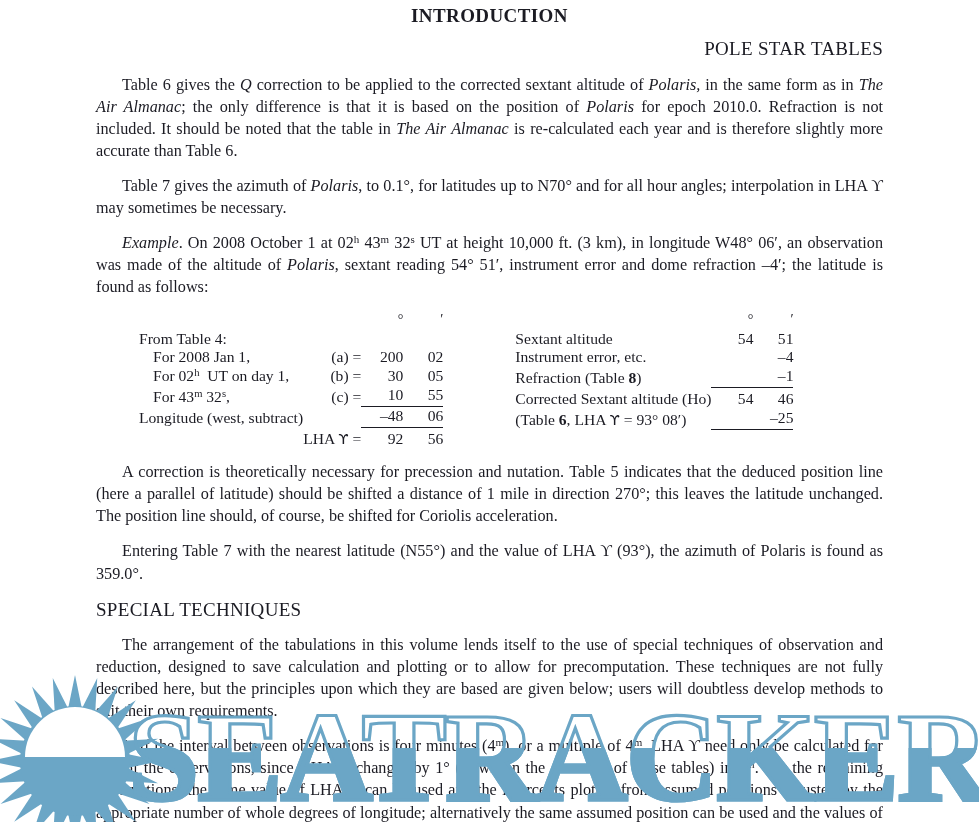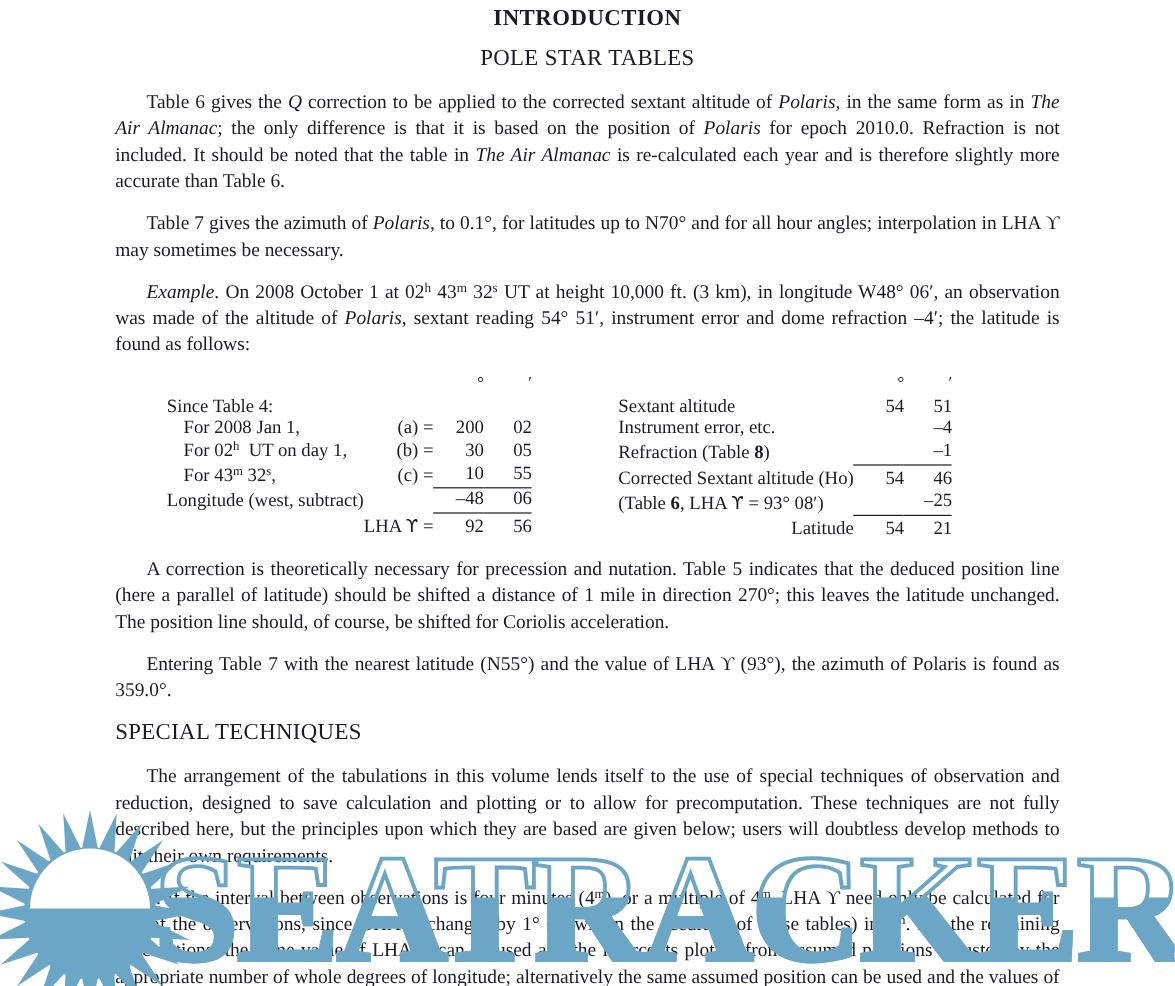--- a/index.html
+++ b/index.html
@@ -39,21 +39,21 @@
   .h-main {
     text-align: center;
     font-weight: bold;
     font-size: 19px;
     letter-spacing: 0.4px;
     margin: 0;
     padding-top: 4px;
     line-height: 1.25;
   }
   .h-sub {
-    text-align: center;
+    text-align: right;
     font-weight: normal;
     font-size: 19px;
     letter-spacing: 0.3px;
     margin: 0;
     padding-top: 9px;
     line-height: 1.25;
   }
   .h-section {
     text-align: left;
     font-weight: normal;
@@ -111,21 +111,21 @@
   }
   td.lbl      { text-align: left;  padding-right: 10px; }
   td.lbl.ind  { padding-left: 14px; }
   td.eq       { text-align: right; padding-right: 13px; }
   td.deg      { text-align: right; width: 42px; }
   td.min      { text-align: right; width: 40px; padding-left: 14px; }
 
   
   tr.ruled td.deg,
   tr.ruled td.min { border-bottom: 1.3px solid #1b1b23; padding-bottom: 3px; }
-  tr.after-rule td { padding-top: 3.5px; text-align: right; }
+  tr.after-rule td { padding-top: 3.5px; }
 
   .symhead td { padding-bottom: 3px; font-size: 13px; }
   .symhead td.deg,
   .symhead td.min { font-size: 14px; }
 
   .aries { font-family: "DejaVu Sans", sans-serif; font-size: 0.95em; }
 </style>
 </head>
 <body>
 
@@ -145,21 +145,21 @@
     <div class="calc-block left">
       <table class="calc">
         <tbody>
             <tr class="symhead">
           <td class="lbl"></td>
           <td class="eq"></td>
           <td class="deg">°</td>
           <td class="min">′</td>
         </tr>
         <tr>
-          <td class="lbl">Since Table 4:</td>
+          <td class="lbl">From Table 4:</td>
           <td class="eq"></td>
           <td class="deg"></td>
           <td class="min"></td>
         </tr>
         <tr>
           <td class="lbl ind">For 2008 Jan 1,</td>
           <td class="eq">(a) =</td>
           <td class="deg">200</td>
           <td class="min">02</td>
         </tr>
@@ -217,25 +217,20 @@
         <tr class="after-rule">
           <td class="lbl">Corrected Sextant altitude (Ho)</td>
           <td class="deg">54</td>
           <td class="min">46</td>
         </tr>
         <tr class="ruled">
           <td class="lbl">(Table <span class="bold">6</span>, LHA <span class="aries">ϒ</span> = 93° 08′)</td>
           <td class="deg"></td>
           <td class="min">–25</td>
         </tr>
-        <tr class="after-rule">
-          <td class="lbl">Latitude</td>
-          <td class="deg">54</td>
-          <td class="min">21</td>
-        </tr>
       </tbody>
         </table>
     </div>
   </div>
 
   <p class="body">A correction is theoretically necessary for precession and nutation. Table 5 indicates that the deduced position line (here a parallel of latitude) should be shifted a distance of 1 mile in direction 270°;  this leaves the latitude unchanged.  The position line should, of course, be shifted for Coriolis acceleration.</p>
 
   <p class="body">Entering Table 7 with the nearest latitude (N55°) and the value of LHA ϒ (93°), the azimuth of Polaris is found as 359.0°.</p>
 
   <h2 class="h-section">SPECIAL TECHNIQUES</h2>

